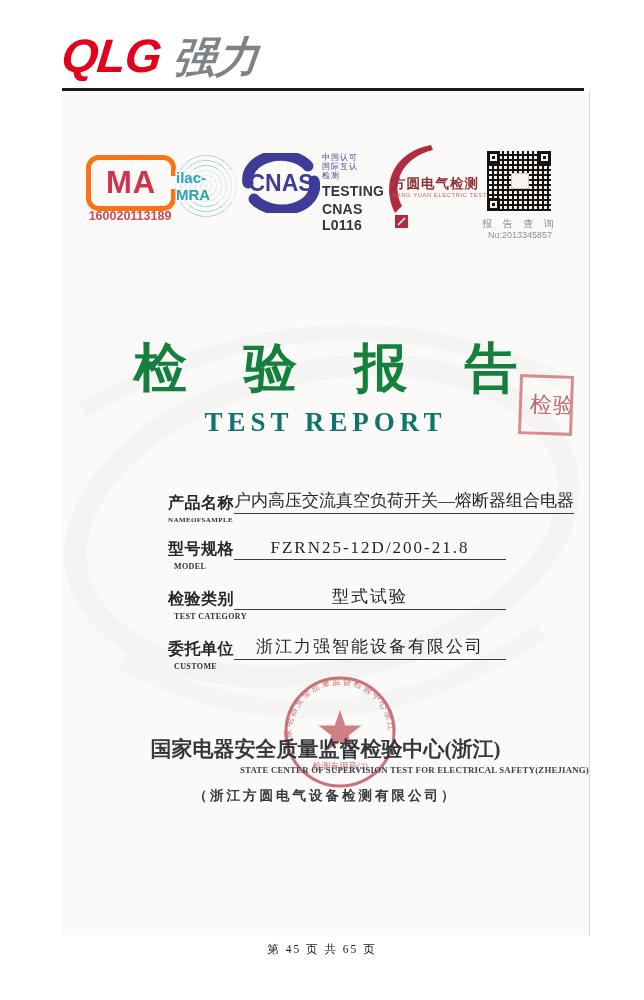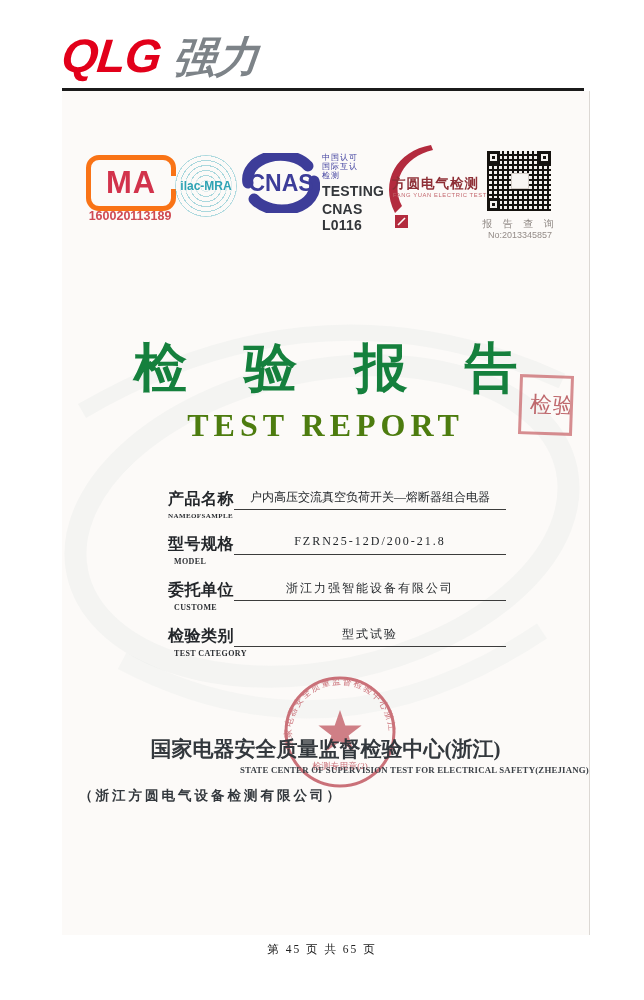--- a/index.html
+++ b/index.html
@@ -21,21 +21,21 @@
   .certs{position:absolute;left:0;top:0;width:100%;height:160px;}
   .cma{position:absolute;left:24px;top:64px;width:80px;height:46px;border:5px solid #f97316;border-radius:13px;
        display:flex;align-items:center;justify-content:center;}
   .cma .gap{position:absolute;right:-6px;top:16px;width:7px;height:13px;background:#fcfaf8;}
   .cma .ma{font-family:"Liberation Sans",sans-serif;font-weight:900;font-size:31px;color:#d2334c;letter-spacing:1px;}
   .cma-num{position:absolute;left:16px;top:118px;width:104px;text-align:center;
        font-family:"Liberation Sans",sans-serif;font-weight:bold;font-size:12.5px;color:#cf4a52;}
   .ilac{position:absolute;left:113px;top:64px;width:62px;height:62px;border-radius:50%;
        background:repeating-radial-gradient(circle at 50% 50%, rgba(70,174,189,.45) 0 1px, rgba(70,174,189,0) 1px 5px);
        display:flex;align-items:center;justify-content:center;}
-  .ilac span{font-family:"Liberation Sans",sans-serif;font-weight:bold;font-size:12px;color:#2ea3b4;
+  .ilac span{font-family:"Liberation Sans",sans-serif;font-weight:bold;font-size:15px;color:#2ea3b4;
        background:rgba(252,250,248,.6);padding:0 1px;}
   .cnas{position:absolute;left:180px;top:62px;width:78px;height:60px;}
   .cnas-txt{position:absolute;left:260px;top:62px;width:70px;line-height:1.15;
        font-family:"Liberation Sans",sans-serif;}
   .cnas-txt .cnl{font-size:8px;color:#4343a0;letter-spacing:1px;}
   .cnas-txt .en{font-size:14px;font-weight:bold;color:#33363a;margin-top:2px;letter-spacing:.2px;}
   .fy{position:absolute;left:303px;top:50px;width:108px;height:96px;}
   .fy-cn{position:absolute;left:330px;top:84px;font-size:13.5px;font-weight:bold;color:#8e2f36;letter-spacing:1px;white-space:nowrap;}
   .fy-en{position:absolute;left:331px;top:101px;font-size:5.8px;color:#c2666d;letter-spacing:.6px;white-space:nowrap;
        font-family:"Liberation Sans",sans-serif;}
@@ -46,42 +46,42 @@
   .qr .f i{position:absolute;left:2px;top:2px;width:3px;height:3px;background:#15120f;}
   .qr .f1{left:0;top:0}.qr .f2{right:0;top:0}.qr .f3{left:0;bottom:0}
   .qr .logo{position:absolute;left:24px;top:22px;width:16px;height:14px;background:#f7f4f1;border:1px solid #cfc8c2;}
   .qr-cap{position:absolute;left:412px;top:126px;width:92px;text-align:center;font-size:10px;color:#8f8884;letter-spacing:4px;}
   .qr-num{position:absolute;left:412px;top:139px;width:92px;text-align:center;font-size:9px;color:#938b87;
        font-family:"Liberation Sans",sans-serif;}
   
   .title-cn{position:absolute;left:0;top:242px;width:100%;text-align:center;
        font-size:53px;font-weight:bold;letter-spacing:22px;text-indent:22px;color:#15803d;}
   .title-en{position:absolute;left:0;top:316px;width:100%;text-align:center;
-       font-size:32px;font-weight:bold;letter-spacing:5px;color:#4d7c0f;}
+       font-size:27px;font-weight:bold;letter-spacing:5px;color:#0f766e;}
   .corner-stamp{position:absolute;left:457px;top:284px;width:48px;height:54px;border:3px solid rgba(198,94,100,.7);
        transform:rotate(2deg);display:flex;align-items:center;justify-content:center;overflow:hidden;}
   .corner-stamp span{font-size:22px;color:rgba(180,80,86,.85);letter-spacing:1px;white-space:nowrap;margin-right:-14px;}
   
   .fields{position:absolute;left:106px;top:398px;width:338px;}
   .frow{position:relative;margin-bottom:14px;}
   .fline{display:flex;align-items:flex-end;}
   .flabel{font-size:16px;font-weight:600;color:#23262a;white-space:nowrap;letter-spacing:.5px;}
-  .fval{flex:1;border-bottom:1.5px solid #3c3c3c;text-align:center;font-size:12px;color:#1e2226;
+  .fval{flex:1;border-bottom:1.5px solid #3c3c3c;text-align:center;font-size:17px;color:#1e2226;
         white-space:nowrap;padding-bottom:1px;min-height:19px;}
   .fval.wide{letter-spacing:0;}
   .fval.sp{letter-spacing:2px;}
   .fsub{font-size:8px;font-weight:bold;color:#2c2f33;letter-spacing:.4px;margin:2px 0 0 6px;
         font-family:"Liberation Serif",serif;}
   
   .org-stamp{position:absolute;left:216px;top:578px;width:124px;height:126px;opacity:.82;}
   .org-cn{position:absolute;left:0;top:644px;width:100%;text-align:center;font-size:21px;font-weight:bold;
         color:#33383d;letter-spacing:0px;}
   .org-en{position:absolute;left:0;top:674px;width:100%;text-align:right;font-size:8.8px;font-weight:bold;
         color:#3a3f45;letter-spacing:.2px;}
-  .org-sub{position:absolute;left:17px;top:696px;width:100%;font-size:13.5px;font-weight:600;
+  .org-sub{position:absolute;left:0;top:696px;width:100%;text-align:center;font-size:13.5px;font-weight:600;
         color:#33383d;letter-spacing:3px;}
   
   .pgnum{position:absolute;left:0;top:942px;width:644px;text-align:center;font-size:11.5px;color:#222;letter-spacing:2px;}
 </style>
 </head>
 <body>
 
 <div class="brand">
   <span class="qlg">QLG</span>
   <span class="cn">强力</span>
@@ -161,31 +161,31 @@
     </div>
     <div class="frow">
       <div class="fline">
         <span class="flabel">型号规格</span>
         <span class="fval sp">FZRN25-12D/200-21.8</span>
       </div>
       <div class="fsub">MODEL</div>
     </div>
     <div class="frow">
       <div class="fline">
+        <span class="flabel">检验类别</span>
+        <span class="fval sp">型式试验</span>
+      </div>
+      <div class="fsub">TEST CATEGORY</div>
+    </div>
+    <div class="frow">
+      <div class="fline">
         <span class="flabel">委托单位</span>
         <span class="fval sp">浙江力强智能设备有限公司</span>
       </div>
       <div class="fsub">CUSTOME</div>
-    </div>
-    <div class="frow">
-      <div class="fline">
-        <span class="flabel">检验类别</span>
-        <span class="fval sp">型式试验</span>
-      </div>
-      <div class="fsub">TEST CATEGORY</div>
     </div>
   </div>
 
   <svg class="org-stamp" viewBox="0 0 124 124">
     <circle cx="62" cy="62" r="54" fill="none" stroke="#c0545e" stroke-width="3"></circle>
     <polygon points="62,40 67.3,55.4 83.6,55.6 70.6,65.4 75.4,81 62,71.6 48.6,81 53.4,65.4 40.4,55.6 56.7,55.4" fill="#c0545e" opacity="0.9"></polygon>
     <defs>
         <path id="ringArc" d="M 16,80 A 49,49 0 1 1 108,80"></path>
       </defs>
     <text font-size="9" fill="#c0545e" letter-spacing="1.5">

